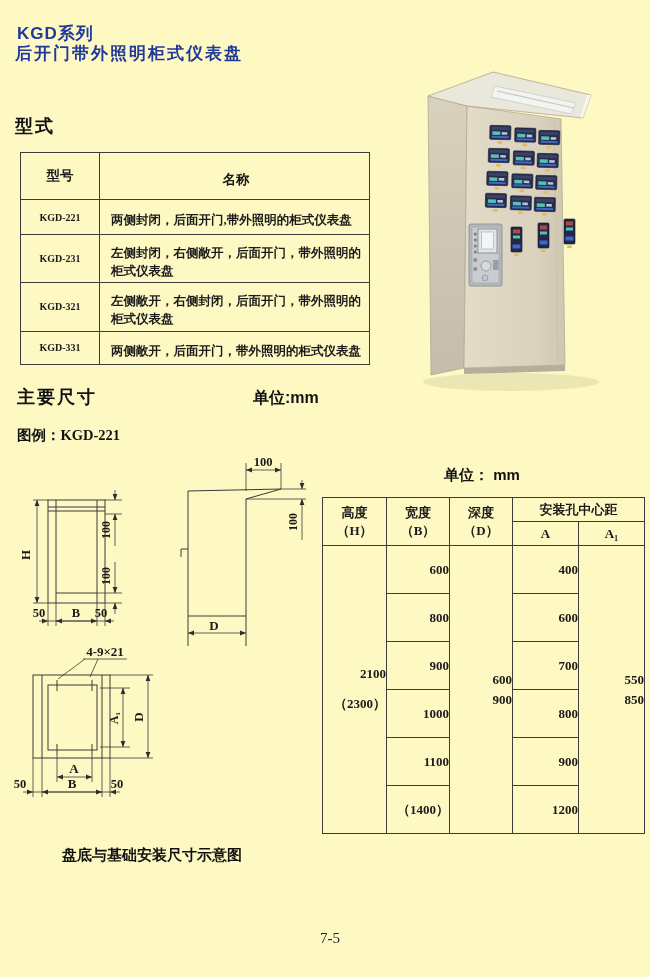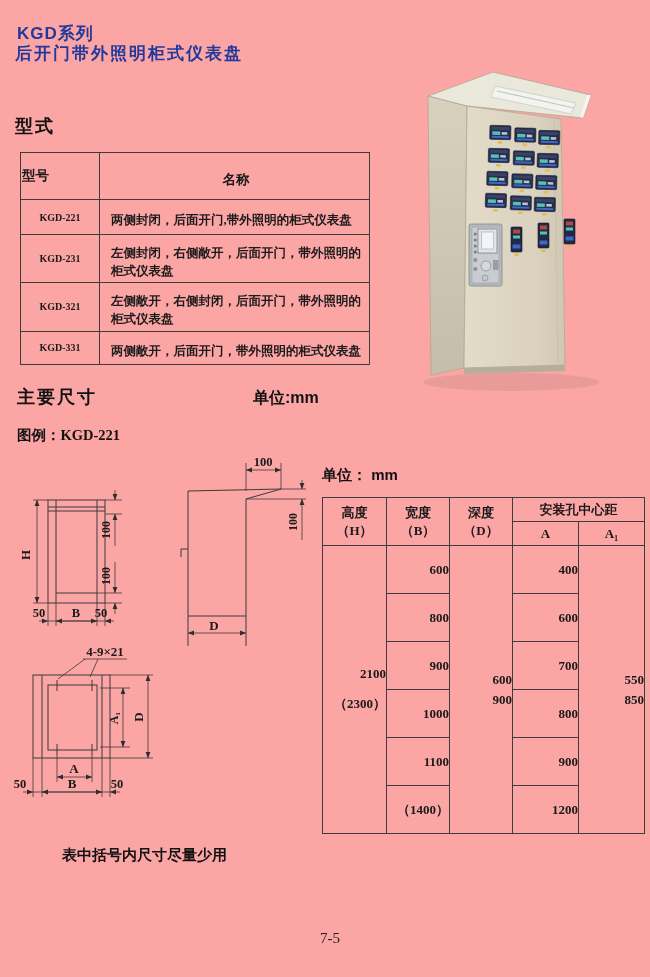--- a/index.html
+++ b/index.html
@@ -1,40 +1,40 @@
 <!DOCTYPE html>
 <html><head>
 <meta charset="utf-8">
 <style>
   html,body{margin:0;padding:0;background:#e8e8e8;}
-  .page{position:relative;width:650px;height:977px;background:#fca5a5;overflow:hidden;
+  .page{position:relative;width:650px;height:977px;background:#fef9c3;overflow:hidden;
         font-family:"Liberation Serif",serif;color:#1a1a1a;}
   .abs{position:absolute;}
   .sans{font-family:"Liberation Sans",sans-serif;}
   .blue{color:#21399b;}
   .b{font-weight:bold;}
 
   
   .series-title{left:17px;top:22px;font-size:17px;letter-spacing:1px;}
   .main-title{left:15px;top:42px;font-size:17px;letter-spacing:2px;}
   .sec-type{left:15px;top:114px;font-size:18px;letter-spacing:2px;color:#111;}
   .sec-dim{left:17px;top:385px;font-size:18px;letter-spacing:2px;color:#111;}
   .unit-mid{left:253px;top:388px;font-size:16px;color:#111;}
   .legend{left:17px;top:426px;font-size:14.5px;color:#111;}
-  .unit-right{left:322px;top:466px;width:320px;text-align:left;font-size:15px;color:#111;}
+  .unit-right{left:322px;top:466px;width:320px;text-align:center;font-size:15px;color:#111;}
   .caption-left{left:62px;top:846px;font-size:15px;color:#111;}
   .note{left:338px;top:847px;font-size:13.5px;color:#111;}
   .pagenum{left:320px;top:930px;font-size:15px;color:#222;}
 
   
   .mtable{left:20px;top:152px;border-collapse:collapse;table-layout:fixed;width:326px;}
   .mtable td{border:1px solid #3c3c3c;font-weight:bold;vertical-align:middle;}
   .mtable .c-model{width:76px;text-align:center;font-size:10px;}
   .mtable .c-name{width:250px;text-align:left;padding:9px 8px 2px 11px;font-size:12.5px;line-height:1.45;}
-  .mtable .hr td{height:35px;text-align:left;font-size:13.5px;}
+  .mtable .hr td{height:35px;text-align:center;font-size:13.5px;}
 
   
   .stable{left:322px;top:497px;border-collapse:collapse;table-layout:fixed;width:322px;padding-left:20px;}
   .stable td{border:1px solid #3c3c3c;font-weight:bold;font-size:13px;text-align:center;vertical-align:middle;padding:0;}
   .stable .hrow td{height:23px;}
   .stable .brow td{height:47px;text-align:right;}
   .stack-gap{margin-top:13px;}
   .stack-gap-sm{margin-top:4px;}
 
   svg text{font-family:"Liberation Serif",serif;font-weight:bold;fill:#1a1a1a;}
@@ -321,16 +321,16 @@
       <td>1100</td>
       <td>900</td>
     </tr>
     <tr class="brow">
       <td>（1400）</td>
       <td>1200</td>
     </tr>
   </tbody>
     </table>
 
-  <div class="abs caption-left sans b">表中括号内尺寸尽量少用</div>
+  <div class="abs caption-left sans b">盘底与基础安装尺寸示意图</div>
   <div class="abs pagenum">7-5</div>
 
 </div>
 
 </body></html>

